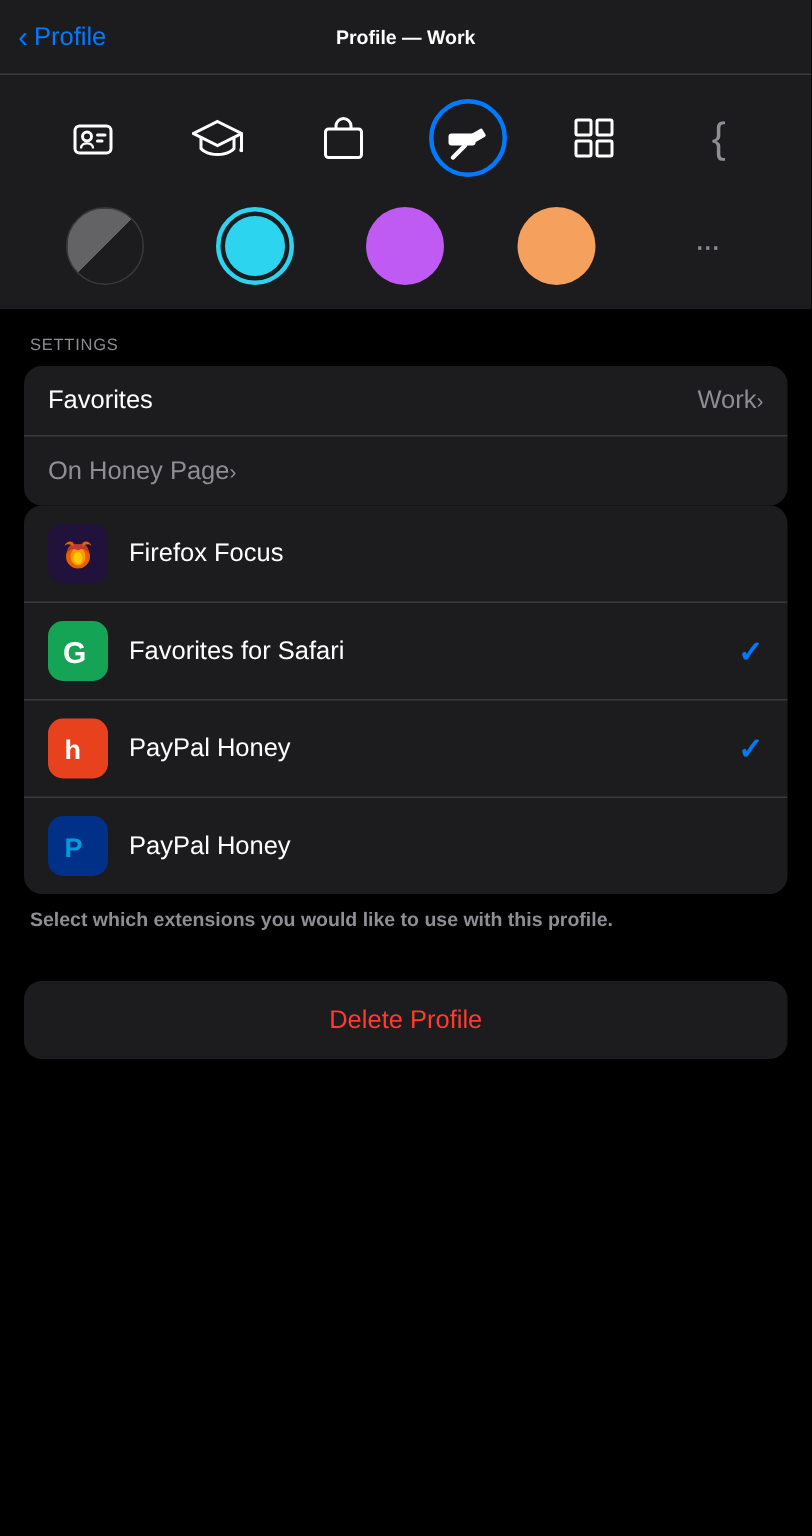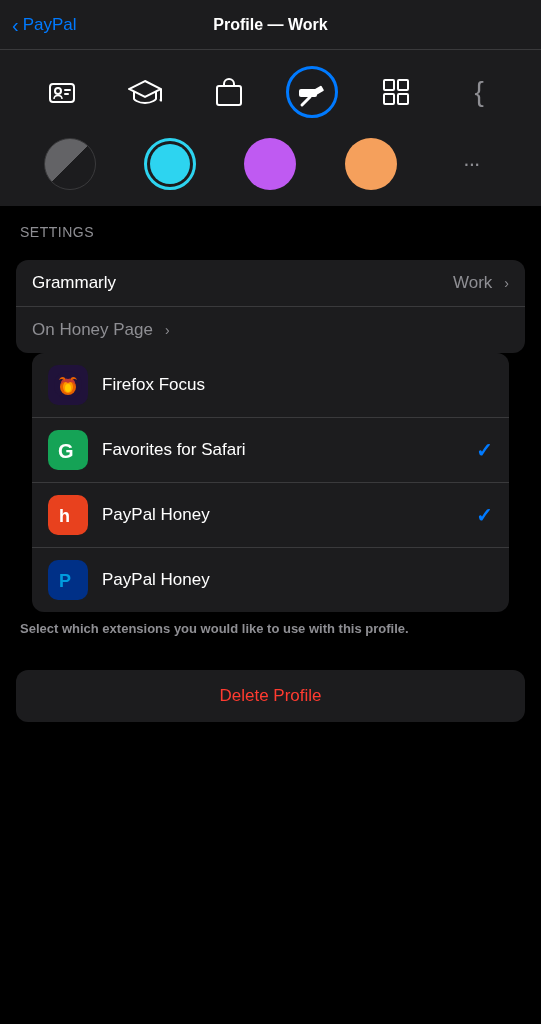--- a/index.html
+++ b/index.html
@@ -36,21 +36,21 @@
       cursor: pointer;
       gap: 4px;
     }
 
     .nav-back-chevron {
       font-size: 20px;
       line-height: 1;
     }
 
     .nav-title {
-      font-size: 16px;
+      font-size: 13px;
       font-weight: 600;
       color: #fff;
       text-align: center;
     }
 
     
     .icon-section {
       background: #1c1c1e;
       padding: 16px 20px;
       margin-bottom: 2px;
@@ -121,26 +121,26 @@
       width: 52px;
       height: 52px;
       border-radius: 50%;
       background: linear-gradient(135deg, #636366 50%, #1c1c1e 50%);
       cursor: pointer;
       border: 1px solid #3a3a3c;
     }
 
     
     .section-label {
-      font-size: 14px;
+      font-size: 11px;
       font-weight: 400;
       color: #8e8e93;
       text-transform: uppercase;
       letter-spacing: 0.5px;
-      padding: 16px 20px 20px;
+      padding: 16px 20px 8px;
     }
 
     
     .settings-group {
       background: #1c1c1e;
       border-radius: 12px;
       margin: 0 16px;
       overflow: hidden;
     }
 
@@ -158,35 +158,35 @@
     }
 
     .settings-row-label {
       font-size: 17px;
       color: #fff;
     }
 
     .settings-row-value {
       display: flex;
       align-items: center;
-      gap: 12px;
+      gap: 0;
       color: #8e8e93;
       font-size: 17px;
     }
 
     .chevron-right {
       color: #8e8e93;
       font-size: 14px;
     }
 
     
     .extensions-group {
       background: #1c1c1e;
       border-radius: 12px;
-      margin: 0 32px;
+      margin: 0 16px;
       overflow: hidden;
     }
 
     .extension-row {
       display: flex;
       align-items: center;
       padding: 12px 16px;
       border-bottom: 1px solid #3a3a3c;
       cursor: pointer;
       position: relative;
@@ -268,21 +268,21 @@
     .main-content {
       padding-top: 0;
     }
   </style>
 </head>
 <body>
 
 <div class="nav-bar">
   <div class="nav-back">
     <span class="nav-back-chevron">‹</span>
-    <span>PayPal</span>
+    <span>Profile</span>
   </div>
   <span class="nav-title">Profile — Work</span>
 </div>
 
 <div class="main-content">
 
   <div class="icon-section">
 
     <div class="icon-row">
 
@@ -353,21 +353,21 @@
 
     </div>
 
   </div>
 
   <div>
     <div class="section-label">SETTINGS</div>
     <div class="settings-group">
 
       <div class="settings-row">
-        <span class="settings-row-label">Grammarly</span>
+        <span class="settings-row-label">Favorites</span>
         <div class="settings-row-value">
           <span>Work</span>
           <span class="chevron-right">›</span>
         </div>
       </div>
 
       <div class="settings-row">
         <div class="settings-row-value">
           <span>On Honey Page</span>
           <span class="chevron-right">›</span>

